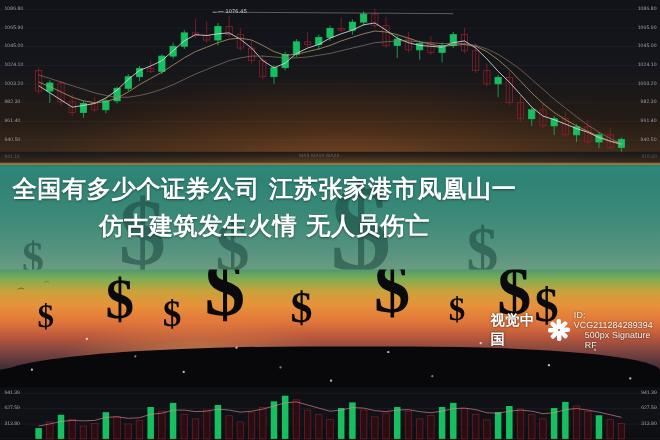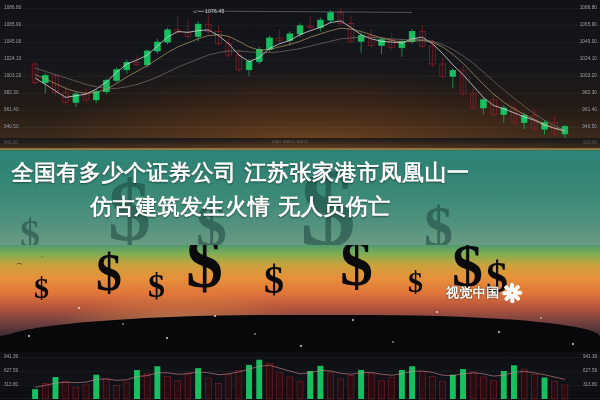--- a/index.html
+++ b/index.html
@@ -331,20 +331,24 @@
     <div class="wm-star" id="wm-star">
         <span style="transform: rotate(0deg);"></span>
         <span style="transform: rotate(45deg);"></span>
         <span style="transform: rotate(90deg);"></span>
         <span style="transform: rotate(135deg);"></span>
         <span style="transform: rotate(180deg);"></span>
         <span style="transform: rotate(225deg);"></span>
         <span style="transform: rotate(270deg);"></span>
         <span style="transform: rotate(315deg);"></span>
       </div>
+    <div class="wm-text">
+      <div class="wm-id">ID: VCG211284289394</div>
+      <div class="wm-sig">500px Signature RF</div>
+    </div>
   </div>
 
   <div class="panel-bot">
     <div class="gridline" style="top:5px"></div>
     <div class="gridline" style="top:19px"></div>
     <div class="gridline" style="top:33px"></div>
     <div class="gridline" style="top:46px"></div>
 
     <svg id="svg-volume" width="600" height="48" viewBox="0 0 600 48" style="position:absolute;left:0;top:0">
         <rect x="32.13962264150944" y="37.18472684009815" width="5.909433962264151" height="9.81527315990185" fill="#16c060"></rect>

